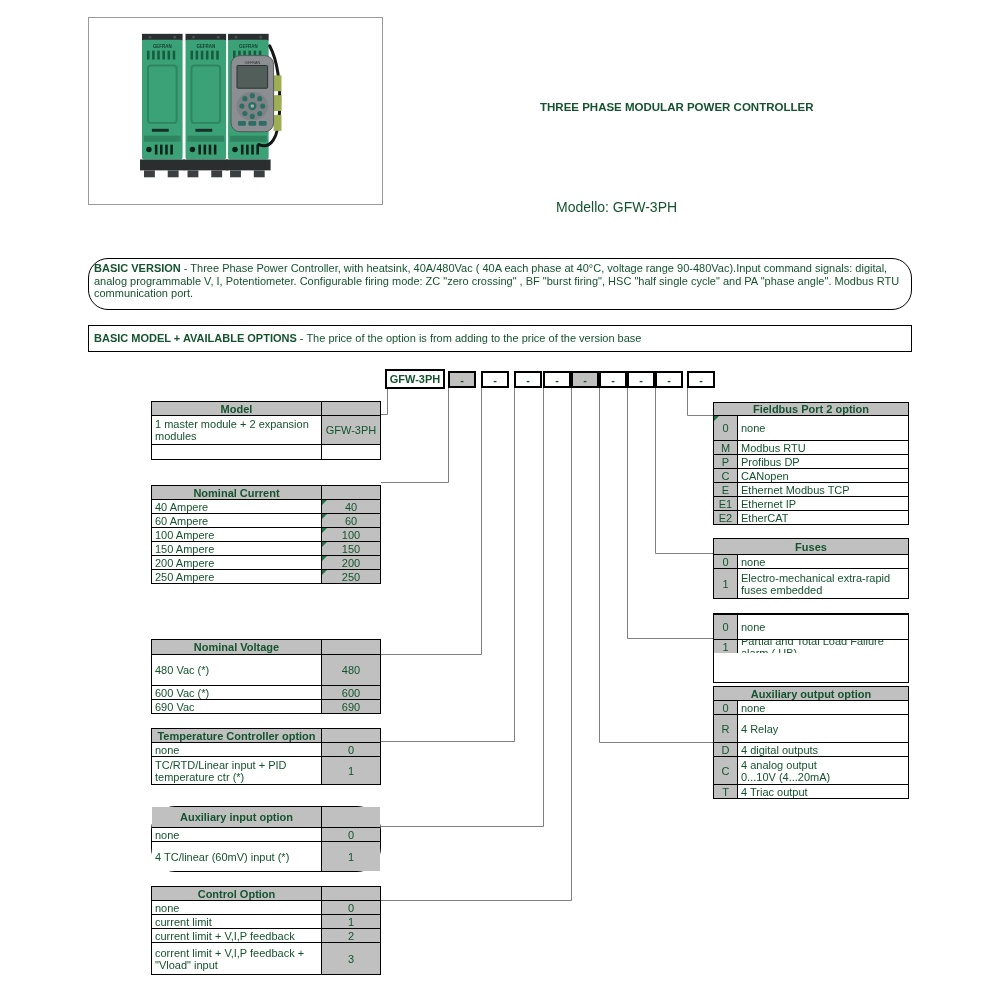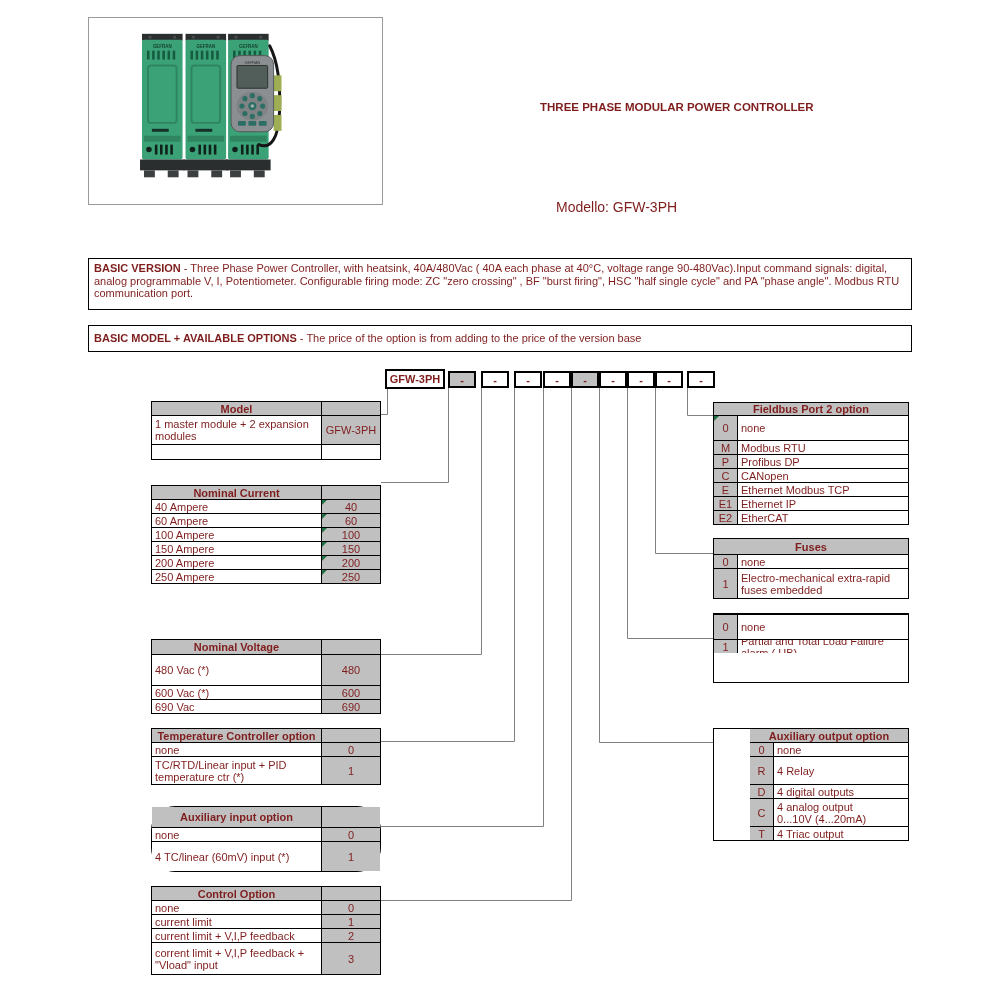--- a/index.html
+++ b/index.html
@@ -1,17 +1,17 @@
 <!DOCTYPE html>
 <html><head>
 <meta charset="utf-8">
 <style>
   html,body{margin:0;padding:0;background:#fff;}
   .screen{position:relative;width:1000px;height:1000px;background:#fff;
-          font-family:"Liberation Sans",sans-serif;color:#7f1d1d;overflow:hidden;}
+          font-family:"Liberation Sans",sans-serif;color:#14532d;overflow:hidden;}
 
   
   .photo-frame{position:absolute;left:88px;top:17px;width:295px;height:188px;
                border:1px solid #9a9a9a;background:#fff;box-sizing:border-box;}
   .photo-frame svg{width:100%;height:100%;display:block;}
 
   
   .doc-title{position:absolute;left:540px;top:101px;font-size:11.5px;font-weight:bold;}
   .doc-model{position:absolute;left:540px;top:199px;font-size:14px;padding-left:16px;}
 
@@ -115,21 +115,21 @@
           <rect x="171" y="104" width="8" height="5" rx="1"></rect>
         </g>
         <circle cx="164.5" cy="89" r="1.8" fill="#9fb0ac"></circle>
       </g>
     </svg>
   </div>
 
   <div class="doc-title">THREE PHASE MODULAR POWER CONTROLLER</div>
   <div class="doc-model">Modello: GFW-3PH</div>
 
-  <div class="block" style="top:258px;height:52px;">
+  <div class="block" style="top:258px;height:52px;border-radius:20px;">
     <span class="b">BASIC VERSION</span><span> - Three Phase Power Controller, with heatsink, 40A/480Vac ( 40A each phase at 40°C, voltage range  90-480Vac).Input command signals: digital, analog programmable V, I, Potentiometer.  Configurable firing mode: ZC "zero crossing" , BF "burst firing", HSC "half single cycle" and PA "phase angle". Modbus RTU communication port.</span>
   </div>
   <div class="block block2" style="top:325px;height:27px;">
     <div><span class="b">BASIC MODEL + AVAILABLE OPTIONS</span><span> - The price of the option is from adding to the price of the version base</span></div>
   </div>
 
   <svg class="connectors" width="1000" height="1000">
     <g stroke="#808080" stroke-width="1" fill="none">
       <path d="M387.5,389 V414.5 H381"></path>
       <path d="M448.5,388 V482.5 H381"></path>
@@ -249,21 +249,21 @@
     <div class="cell rlbl">Electro-mechanical extra-rapid fuses embedded</div>
   </div>
 
   <div class="tbl right" style="left:713px;top:613px;grid-template-rows:25px 14px 29px;">
     <div class="cell code br">0</div>
     <div class="cell rlbl">none</div>
     <div class="cell code br">1</div>
     <div class="cell rlbl">Partial and Total Load Failure alarm ( HB)</div>
   </div>
 
-  <div class="tbl right" style="left:713px;top:728px;grid-template-rows:13px 14px 28px 14px 28px 14px;padding-left:36px;">
+  <div class="tbl right" style="left:713px;top:686px;grid-template-rows:13px 14px 28px 14px 28px 14px;">
     <div class="cell hdr title nt span2">Auxiliary output option</div>
     <div class="cell code br">0</div>
     <div class="cell rlbl">none</div>
     <div class="cell code br">R</div>
     <div class="cell rlbl">4 Relay</div>
     <div class="cell code br">D</div>
     <div class="cell rlbl">4 digital outputs</div>
     <div class="cell code br">C</div>
     <div class="cell rlbl">4 analog output
 0...10V (4...20mA)</div>

